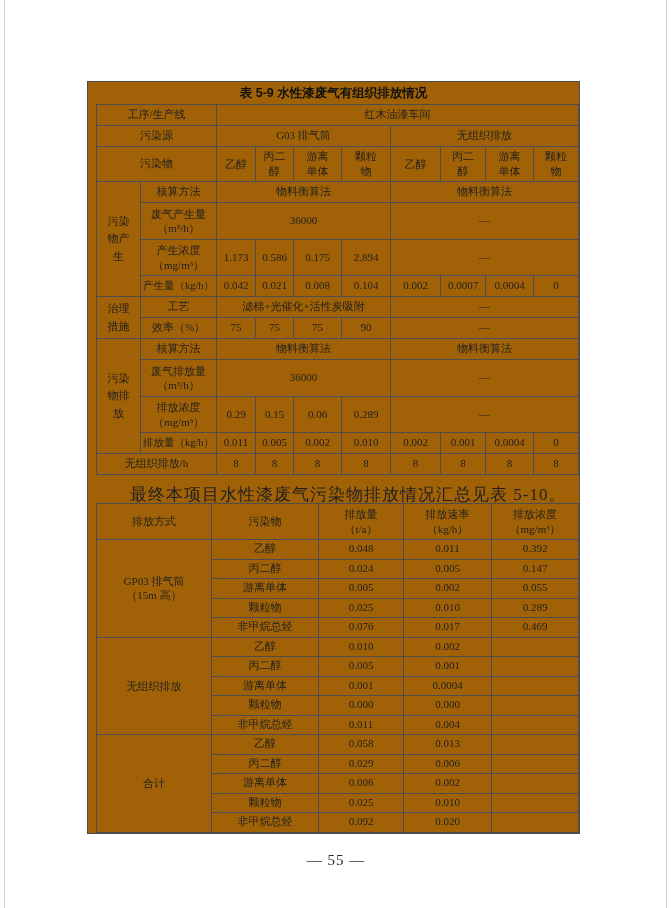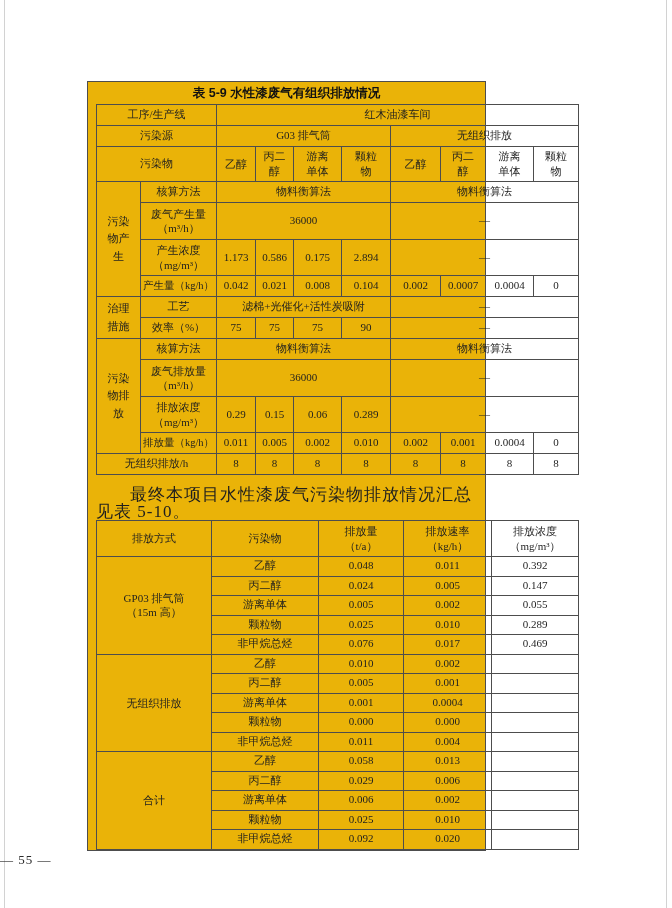--- a/index.html
+++ b/index.html
@@ -9,25 +9,25 @@
     font-family:"Liberation Serif", serif;
     color:#1f1f1f;
     position:relative;
   }
   .page{width:672px;height:908px;position:relative;overflow:hidden;background:#ffffff;}
   .edge{position:absolute;top:0;bottom:0;width:1px;background:#d2d2d2;}
   .edge.left{left:4px;}
   .edge.right{left:666px;}
 
   .content-box{
-    position:absolute;left:87px;top:81px;width:399px;
+    position:absolute;left:87px;top:81px;width:493px;
     border:1px solid #4d4d4d;
     box-sizing:border-box;
     padding:2px 0 0 0;
-    background:#eab308;
+    background:#a16207;
   }
   .tbl-title{
     font-family:"Liberation Sans", sans-serif;
     font-weight:bold;
     font-size:12.5px;
     text-align:center;
     line-height:18px;
     margin:0 0 2px 0;
     color:#111;
   }
@@ -60,22 +60,22 @@
     line-height:17px;
     letter-spacing:1px;
     margin:12px 8px 0 8px;
     text-indent:2em;
   }
   .t10-wrap{margin-top:3px;}
   .mt{margin-top:11px;}
   .page-num{
     position:absolute;
     top:852px;left:0;width:672px;
-    text-align:left;
-    font-size:13px;
+    text-align:center;
+    font-size:15px;
     letter-spacing:1px;
     color:#2a2a2a;
   }
 </style>
 </head>
 <body>
 
 <div class="page">
   <div class="edge left"></div>
   <div class="edge right"></div>

